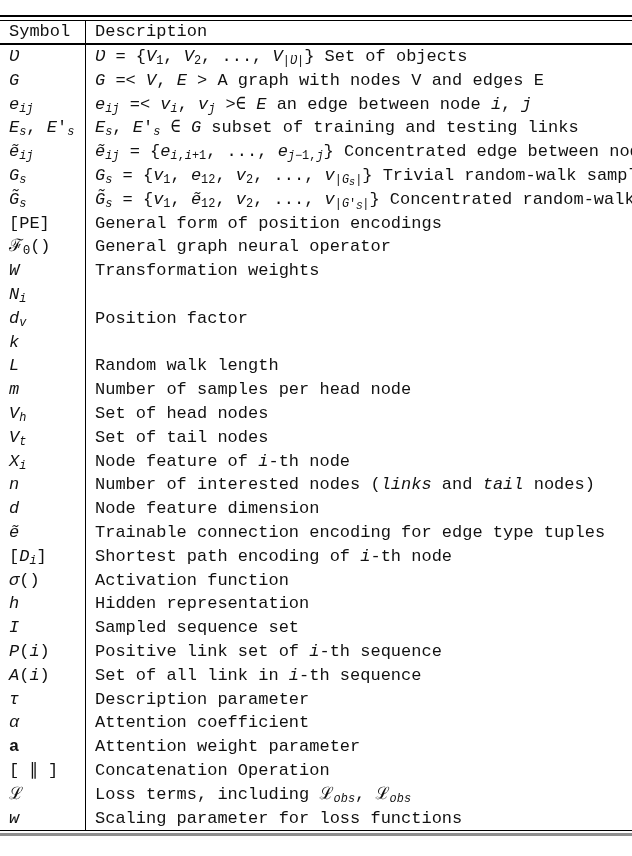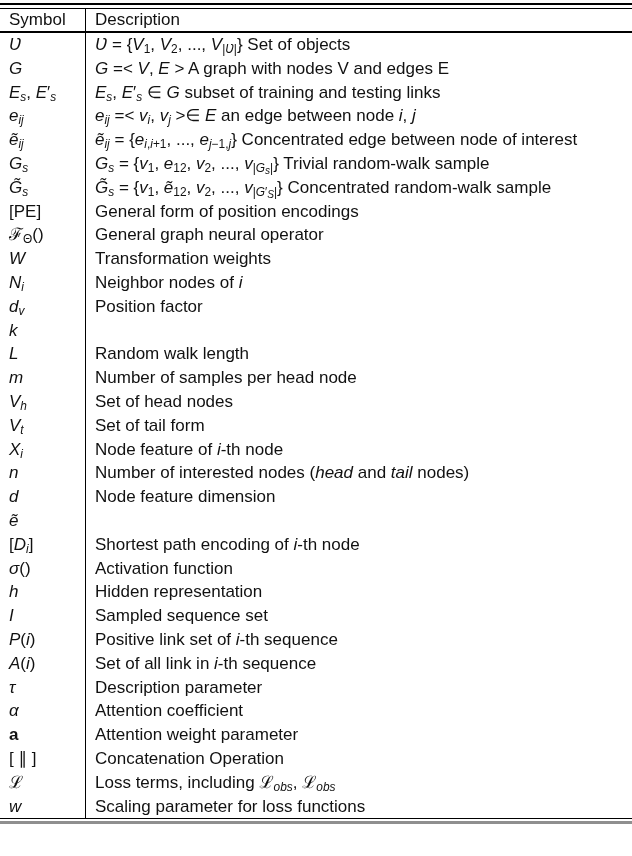--- a/index.html
+++ b/index.html
@@ -6,25 +6,25 @@
     margin: 0;
     padding: 0;
     background: #ffffff;
   }
   .sheet {
     position: relative;
     width: 632px;
     height: 856px;
     background: #ffffff;
     color: #111111;
-    font-family: Liberation Sans, sans-serif;
+    font-family: Liberation Mono, monospace;
     font-size: 17px;
     overflow: hidden;
     box-sizing: border-box;
-    padding-top: 3px;
+    padding-top: 15px;
   }
   .rule { width: 632px; }
   .rule-top-a { height: 2px; background: #000; margin-bottom: 3px; }
   .rule-top-b { height: 1px; background: #000; }
   .rule-mid   { height: 2px; background: #000; }
   .rule-bot-a { height: 1px; background: #000; margin-top: 0px; }
   .rule-bot-b { height: 3px; background: #8f8f8f; margin-top: 2px; }
 
   .trow {
     display: flex;
@@ -79,30 +79,30 @@
     <div class="c-sym"><i>Ʋ</i></div>
     <div class="c-desc"><i>Ʋ</i> = {<i>V</i><sub>1</sub>, <i>V</i><sub>2</sub>, ..., <i>V</i><sub>|<i>Ʋ</i>|</sub>} Set of objects</div>
   </div>
 
   <div class="trow">
     <div class="c-sym"><i>G</i></div>
     <div class="c-desc"><i>G</i> =&lt; <i>V</i>, <i>E</i> &gt; A graph with nodes V and edges E</div>
   </div>
 
   <div class="trow">
+    <div class="c-sym"><i>e</i><sub><i>ij</i></sub></div>
+    <div class="c-desc"><i>e</i><sub><i>ij</i></sub> =&lt; <i>v</i><sub><i>i</i></sub>, <i>v</i><sub><i>j</i></sub> &gt;∈ <i>E</i> an edge between node <i>i</i>, <i>j</i></div>
+  </div>
+
+  <div class="trow">
     <div class="c-sym"><i>E</i><sub><i>s</i></sub>, <i>E</i>′<sub><i>s</i></sub></div>
     <div class="c-desc"><i>E</i><sub><i>s</i></sub>, <i>E</i>′<sub><i>s</i></sub> ∈ <i>G</i> subset of training and testing links</div>
   </div>
 
   <div class="trow">
-    <div class="c-sym"><i>e</i><sub><i>ij</i></sub></div>
-    <div class="c-desc"><i>e</i><sub><i>ij</i></sub> =&lt; <i>v</i><sub><i>i</i></sub>, <i>v</i><sub><i>j</i></sub> &gt;∈ <i>E</i> an edge between node <i>i</i>, <i>j</i></div>
-  </div>
-
-  <div class="trow">
     <div class="c-sym"><i>ẽ</i><sub><i>ij</i></sub></div>
     <div class="c-desc"><i>ẽ</i><sub><i>ij</i></sub> = {<i>e</i><sub><i>i</i>,<i>i</i>+1</sub>, ..., <i>e</i><sub><i>j</i>−1,<i>j</i></sub>} Concentrated edge between node of interest</div>
   </div>
 
   <div class="trow">
     <div class="c-sym"><i>G</i><sub><i>s</i></sub></div>
     <div class="c-desc"><i>G</i><sub><i>s</i></sub> = {<i>v</i><sub>1</sub>, <i>e</i><sub>12</sub>, <i>v</i><sub>2</sub>, ..., <i>v</i><sub>|<i>G</i><sub><i>s</i></sub>|</sub>} Trivial random-walk sample</div>
   </div>
 
   <div class="trow">
@@ -120,21 +120,20 @@
     <div class="c-desc">General graph neural operator</div>
   </div>
 
   <div class="trow">
     <div class="c-sym"><i>W</i></div>
     <div class="c-desc">Transformation weights</div>
   </div>
 
   <div class="trow">
     <div class="c-sym"><i>N</i><sub><i>i</i></sub></div>
-    <div class="c-desc">Neighbor nodes of <i>i</i></div>
   </div>
 
   <div class="trow">
     <div class="c-sym"><i>d</i><sub><i>v</i></sub></div>
     <div class="c-desc">Position factor</div>
   </div>
 
   <div class="trow">
     <div class="c-sym"><i>k</i></div>
   </div>
@@ -149,40 +148,41 @@
     <div class="c-desc">Number of samples per head node</div>
   </div>
 
   <div class="trow">
     <div class="c-sym"><i>V</i><sub><i>h</i></sub></div>
     <div class="c-desc">Set of head nodes</div>
   </div>
 
   <div class="trow">
     <div class="c-sym"><i>V</i><sub><i>t</i></sub></div>
-    <div class="c-desc">Set of tail form</div>
+    <div class="c-desc">Set of tail nodes</div>
   </div>
 
   <div class="trow">
     <div class="c-sym"><i>X</i><sub><i>i</i></sub></div>
     <div class="c-desc">Node feature of <i>i</i>-th node</div>
   </div>
 
   <div class="trow">
     <div class="c-sym"><i>n</i></div>
-    <div class="c-desc">Number of interested nodes (<i>head</i> and <i>tail</i> nodes)</div>
+    <div class="c-desc">Number of interested nodes (<i>links</i> and <i>tail</i> nodes)</div>
   </div>
 
   <div class="trow">
     <div class="c-sym"><i>d</i></div>
     <div class="c-desc">Node feature dimension</div>
   </div>
 
   <div class="trow">
     <div class="c-sym"><i>ẽ</i></div>
+    <div class="c-desc">Trainable connection encoding for edge type tuples</div>
   </div>
 
   <div class="trow">
     <div class="c-sym">[<i>D</i><sub><i>i</i></sub>]</div>
     <div class="c-desc">Shortest path encoding of <i>i</i>-th node</div>
   </div>
 
 
   <div class="trow">
     <div class="c-sym"><i>σ</i>()</div>

